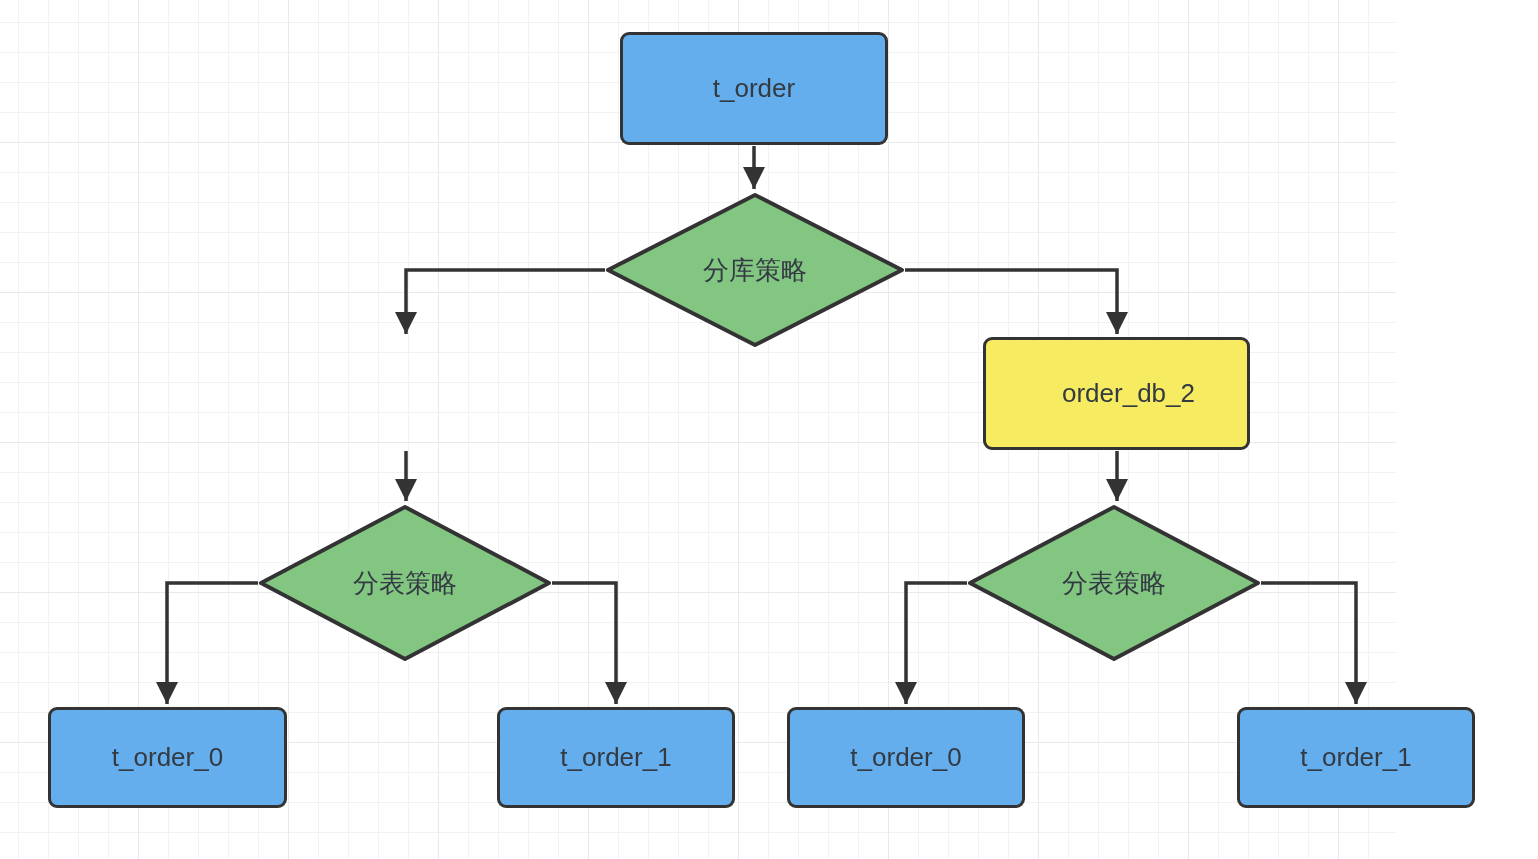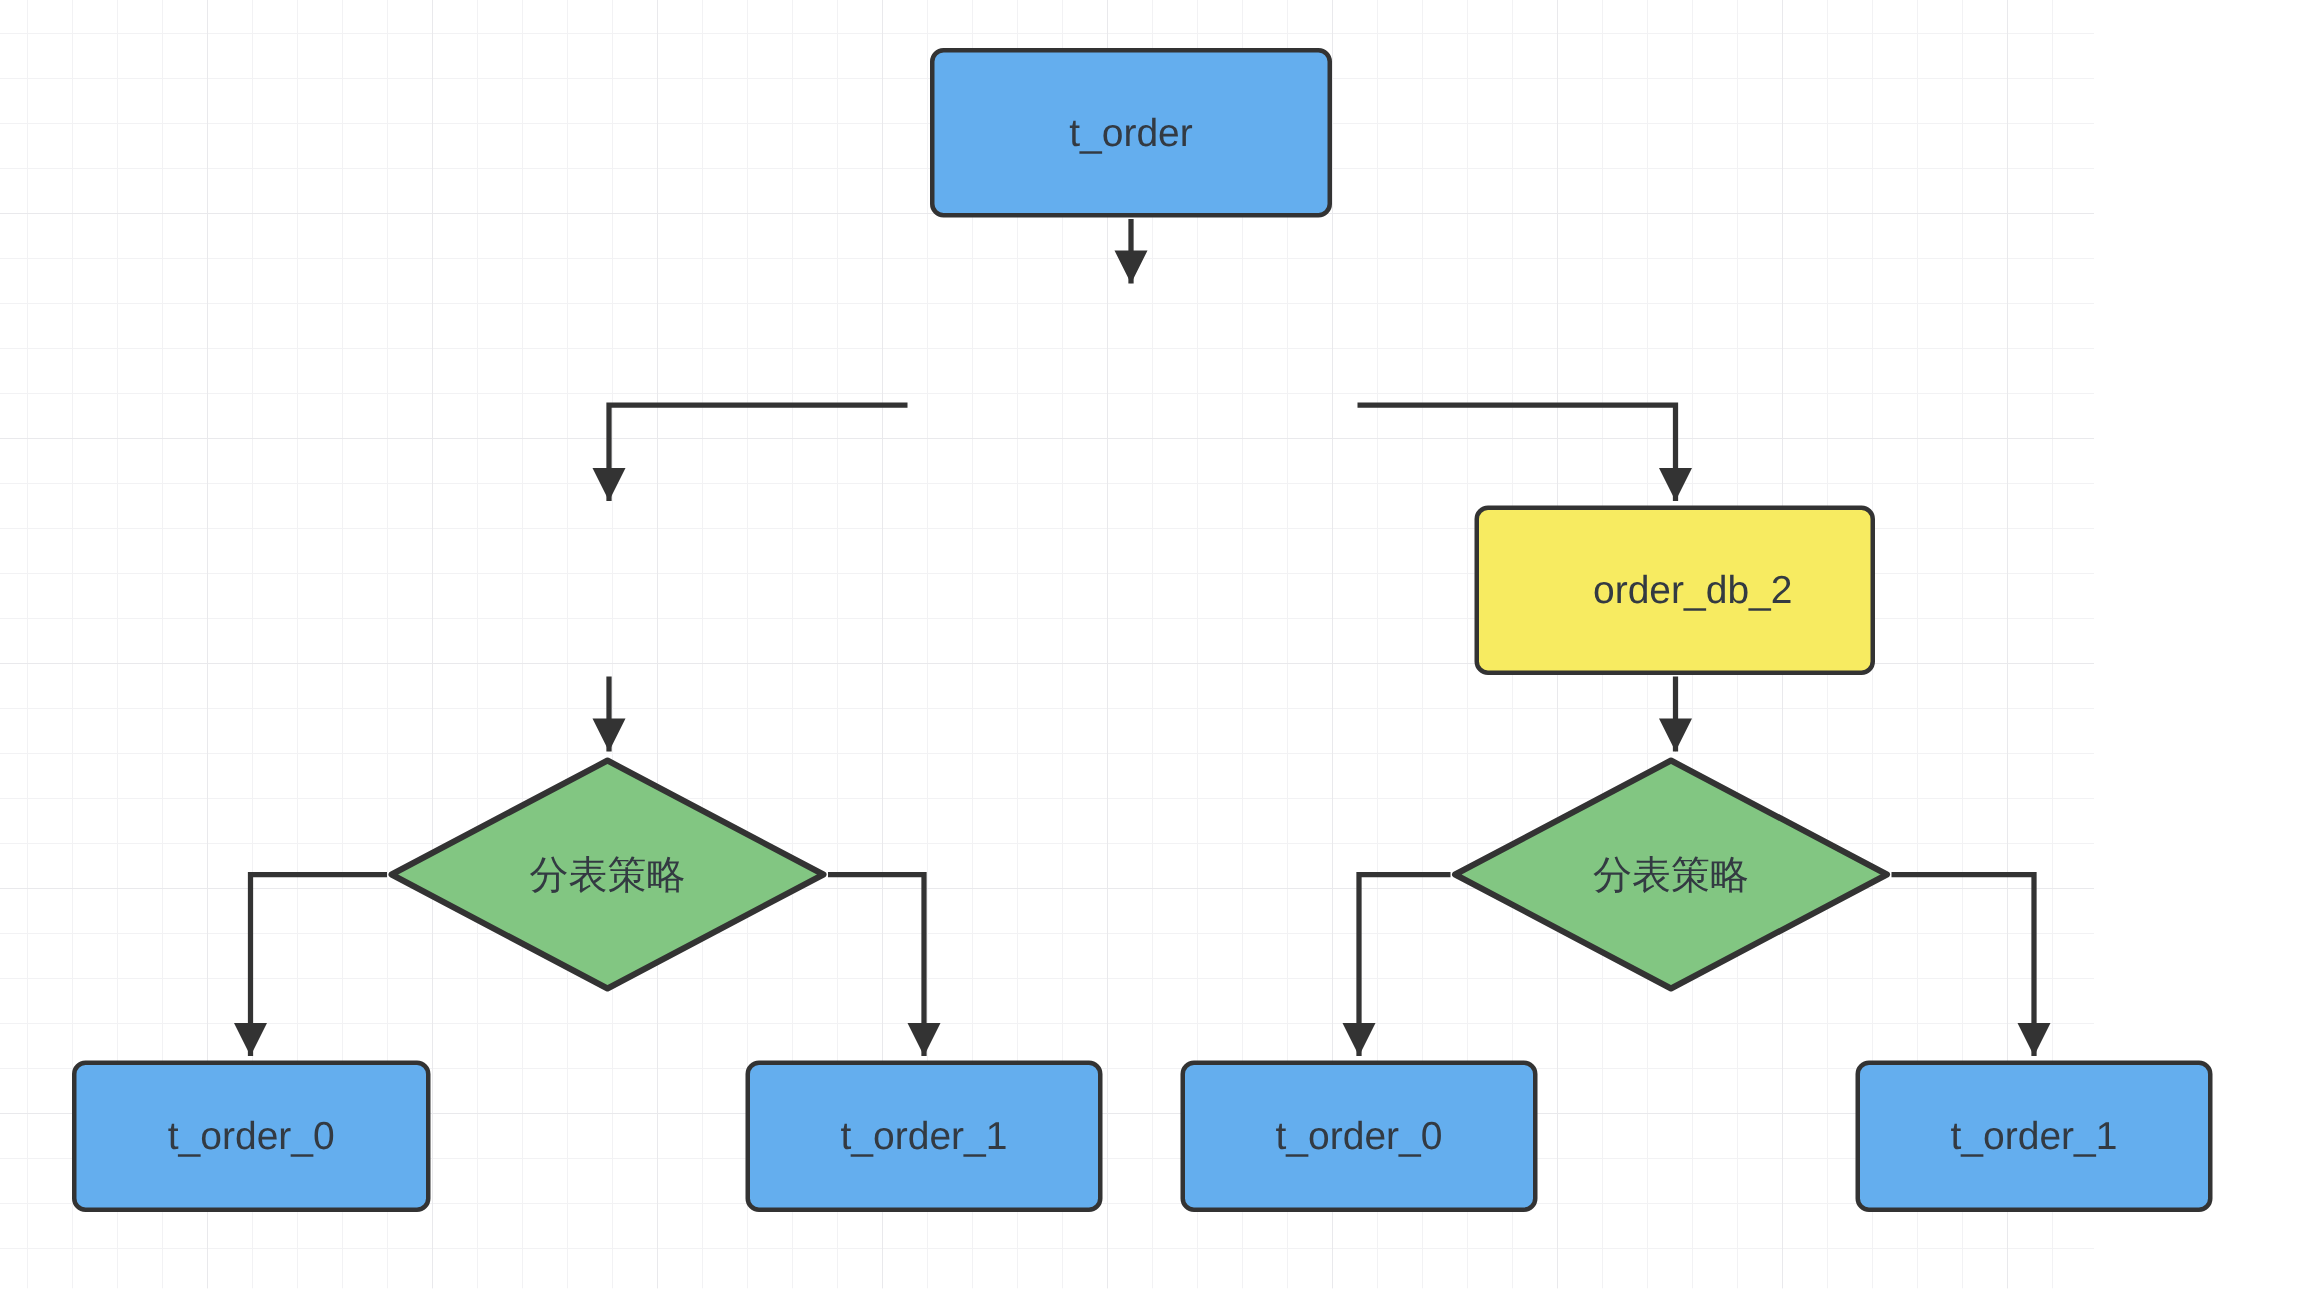--- a/index.html
+++ b/index.html
@@ -80,20 +80,26 @@
     <path d="M258,583 L167,583 L167,704" marker-end="url(#arrow)"></path>
     <path d="M552,583 L616,583 L616,704" marker-end="url(#arrow)"></path>
     <path d="M967,583 L906,583 L906,704" marker-end="url(#arrow)"></path>
     <path d="M1261,583 L1356,583 L1356,704" marker-end="url(#arrow)"></path>
   </svg>
 
   <div class="node rect fill-blue" style="left:620px;top:32px;width:268px;height:113px;">
     <span class="label">t_order</span>
   </div>
 
+  <div class="node diamond" style="left:605px;top:192px;width:300px;height:156px;">
+    <svg class="shape" viewBox="0 0 300 156" preserveAspectRatio="none">
+      <polygon points="150,3 297,78 150,153 3,78"></polygon>
+    </svg>
+    <span class="label">分库策略</span>
+  </div>
 
   <div class="node rect fill-yellow" style="left:983px;top:337px;width:267px;height:113px;padding-left:24px;">
     <span class="label">order_db_2</span>
   </div>
 
   <div class="node diamond" style="left:258px;top:504px;width:294px;height:158px;">
     <svg class="shape" viewBox="0 0 294 158" preserveAspectRatio="none">
       <polygon points="147,3 291,79 147,155 3,79"></polygon>
     </svg>
     <span class="label">分表策略</span>

